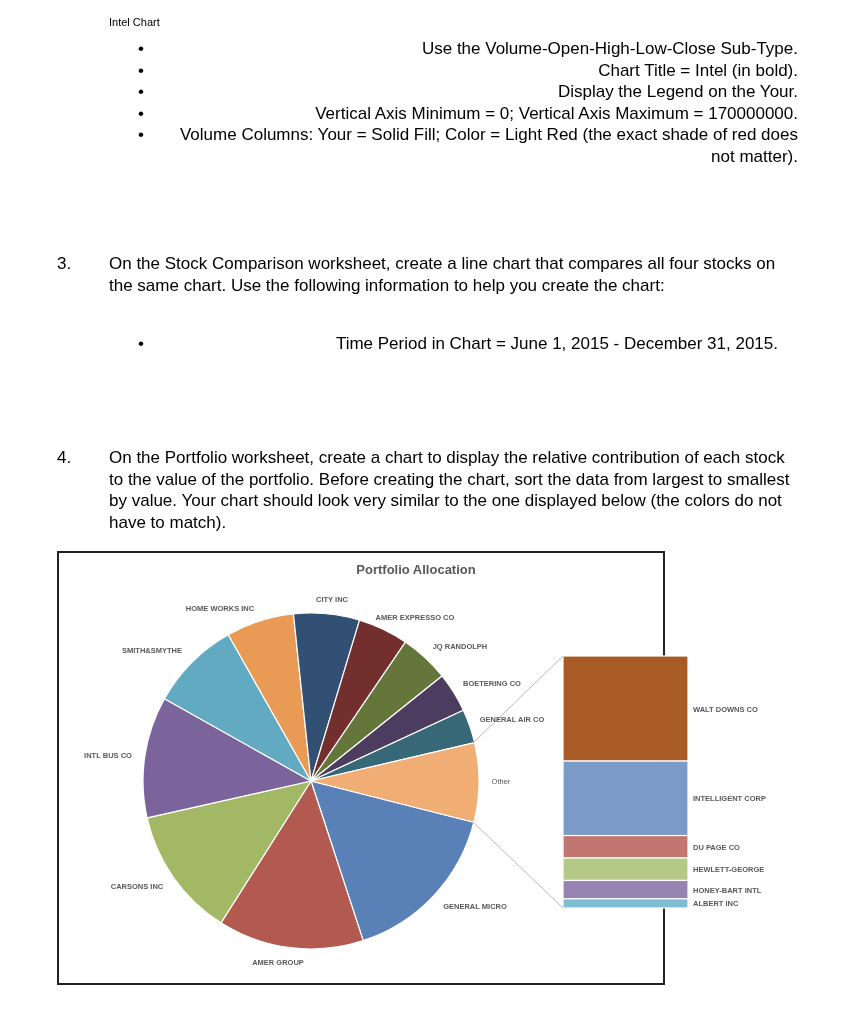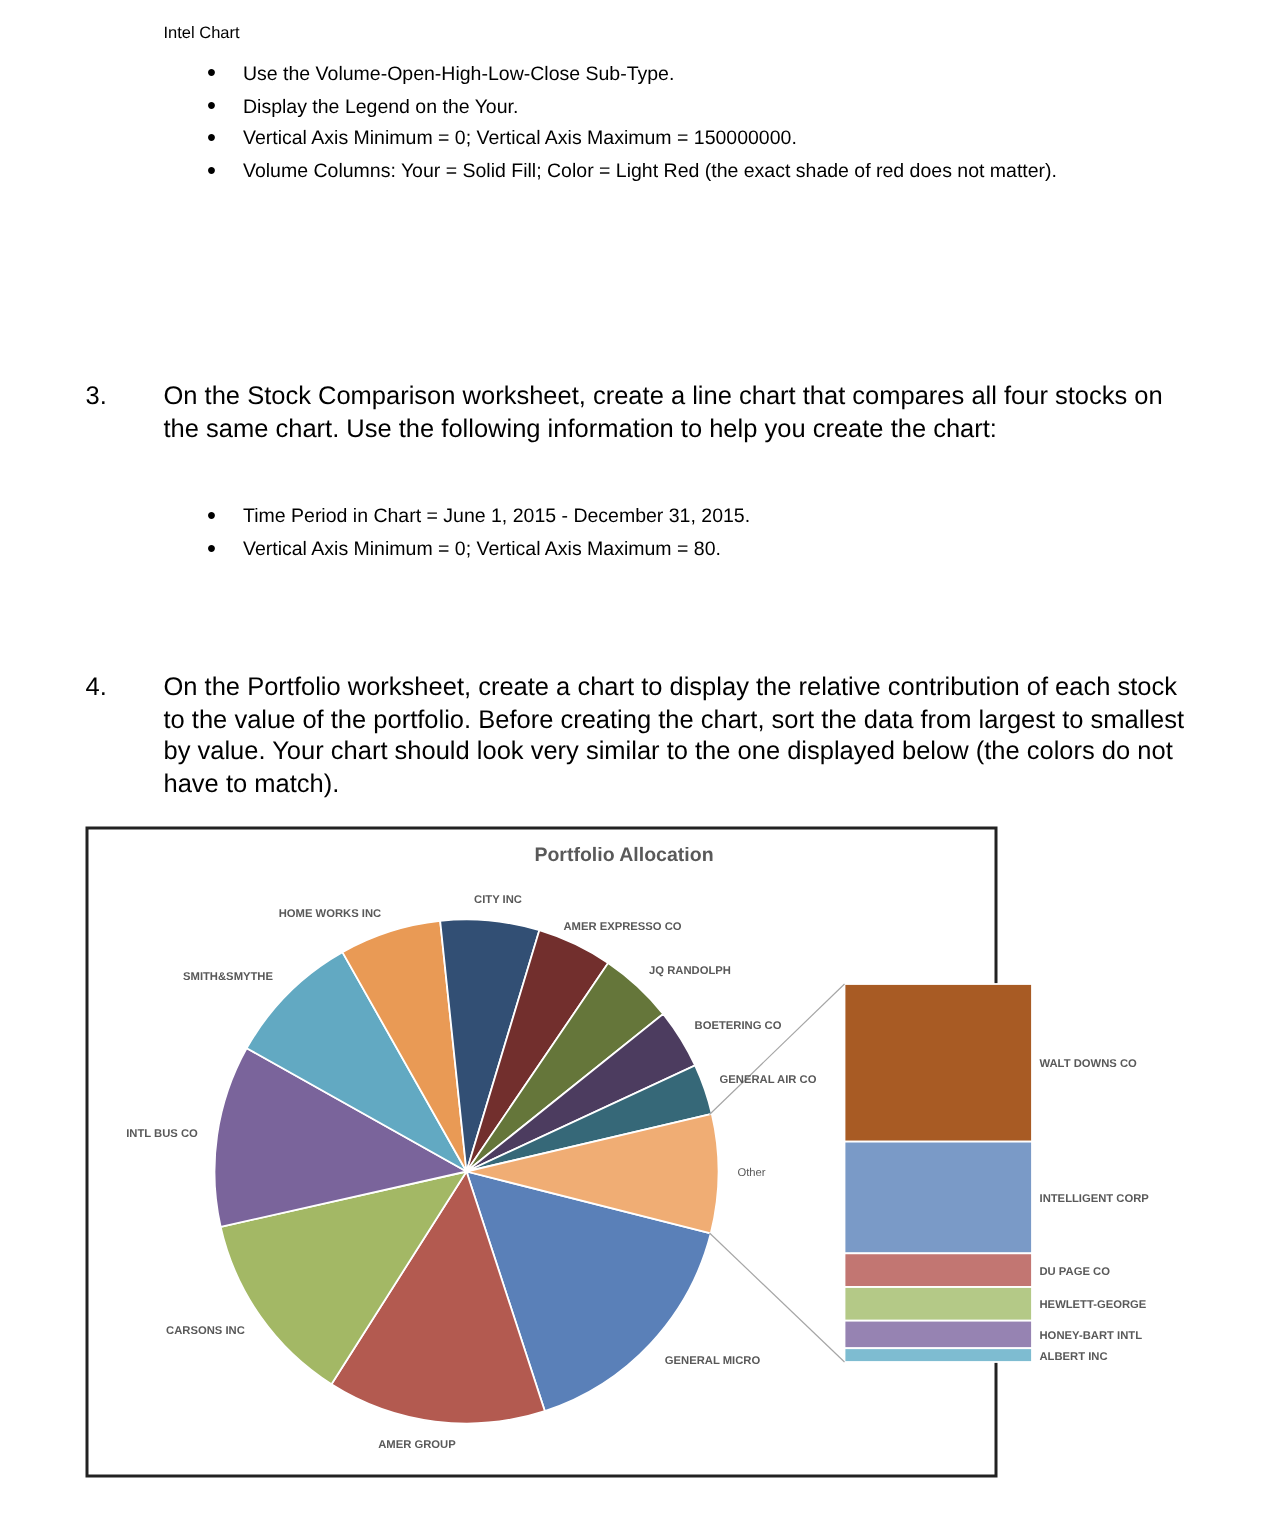--- a/index.html
+++ b/index.html
@@ -1,52 +1,52 @@
 <!DOCTYPE html>
 <html><head>
 <meta charset="utf-8">
 <style>
   html, body { margin:0; padding:0; background:#ffffff; }
   body { width:851px; height:1024px; position:relative; overflow:hidden;
          font-family:"Liberation Sans", sans-serif; color:#000; }
   .doc { position:absolute; left:0; top:0; width:851px; }
   .heading { position:absolute; left:109px; top:11px; font-size:11px; line-height:22px; }
-  .blist { position:absolute; margin:0; padding:0; list-style:none; font-size:13px; line-height:21.5px; }
+  .blist { position:absolute; margin:0; padding:0; list-style:none; font-size:17px; line-height:21.5px;text-align:right; }
   .blist li { position:relative; padding-left:24px; }
   .blist li::before { content:"\2022"; position:absolute; left:0; top:0; font-size:17px; }
   .numpara { position:absolute; font-size:17px; line-height:21.5px; }
   .numpara .num { position:absolute; left:-52px; top:0; }
   .chart-frame { position:absolute; left:57px; top:551px; width:608px; height:434px;
                  border:2px solid #222; box-sizing:border-box; background:#fff; }
   svg text { font-family:"Liberation Sans", sans-serif; }
   .lbl { font-size:7.5px; fill:#595959; font-weight:bold; }
   .ttl { font-size:13px; fill:#595959; font-weight:bold; }
 </style>
 </head>
 <body>
 
 <div class="doc">
 
   <div class="heading">Intel Chart</div>
 
   <ul class="blist" style="left:138px; top:38px; width:660px;">
     <li>Use the Volume-Open-High-Low-Close Sub-Type.</li>
+    <li>Chart Title = Intel (in bold).</li>
     <li>Display the Legend on the Your.</li>
-    <li>Vertical Axis Minimum = 0; Vertical Axis Maximum = 150000000.</li>
+    <li>Vertical Axis Minimum = 0; Vertical Axis Maximum = 170000000.</li>
     <li>Volume Columns:  Your = Solid Fill; Color = Light Red (the exact shade of red does not matter).</li>
   </ul>
 
   <div class="numpara" style="left:109px; top:253px; width:680px;">
     <span class="num">3.</span>
     <span>On the Stock Comparison worksheet, create a line chart that compares all four stocks on the same chart.  Use the following information to help you create the chart:</span>
   </div>
 
   <ul class="blist" style="left:138px; top:333px; width:640px;">
     <li>Time Period in Chart = June 1, 2015 - December 31, 2015.</li>
-    <li>Vertical Axis Minimum = 0; Vertical Axis Maximum = 80.</li>
   </ul>
 
   <div class="numpara" style="left:109px; top:447px; width:690px;">
     <span class="num">4.</span>
     <span>On the Portfolio worksheet, create a chart to display the relative contribution of each stock to the value of the portfolio.  Before creating the chart, sort the data from largest to smallest by value.  Your chart should look very similar to the one displayed below (the colors do not have to match).</span>
   </div>
 
   <div class="chart-frame">
     <svg id="chart-svg" width="712" height="430" viewBox="59 553 712 430" xmlns="http://www.w3.org/2000/svg">
       <text class="ttl" x="416" y="574" text-anchor="middle">Portfolio Allocation</text>

